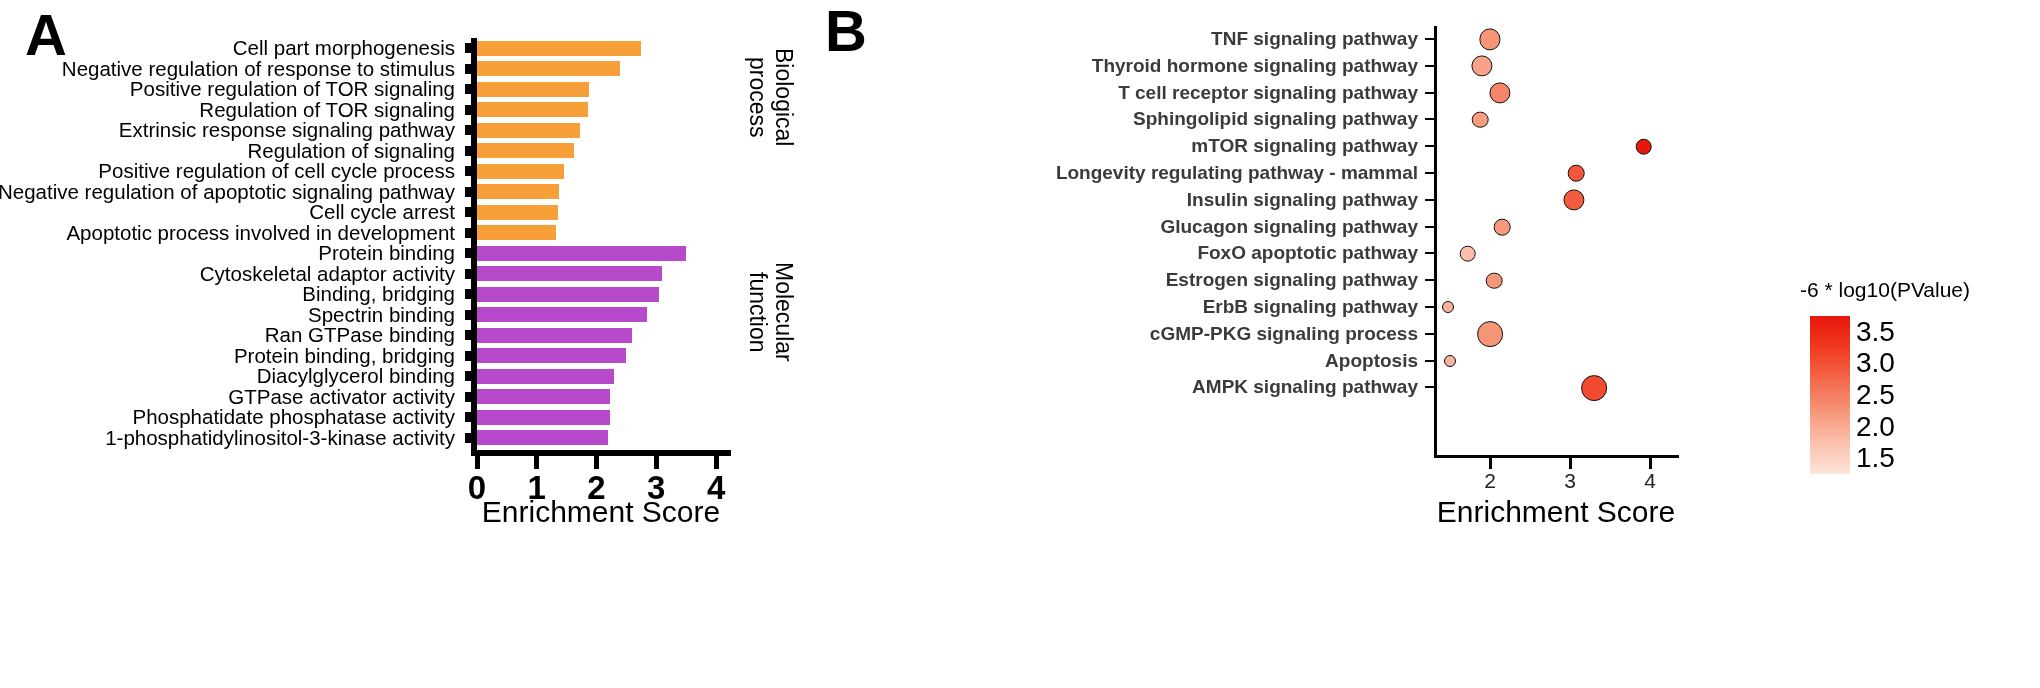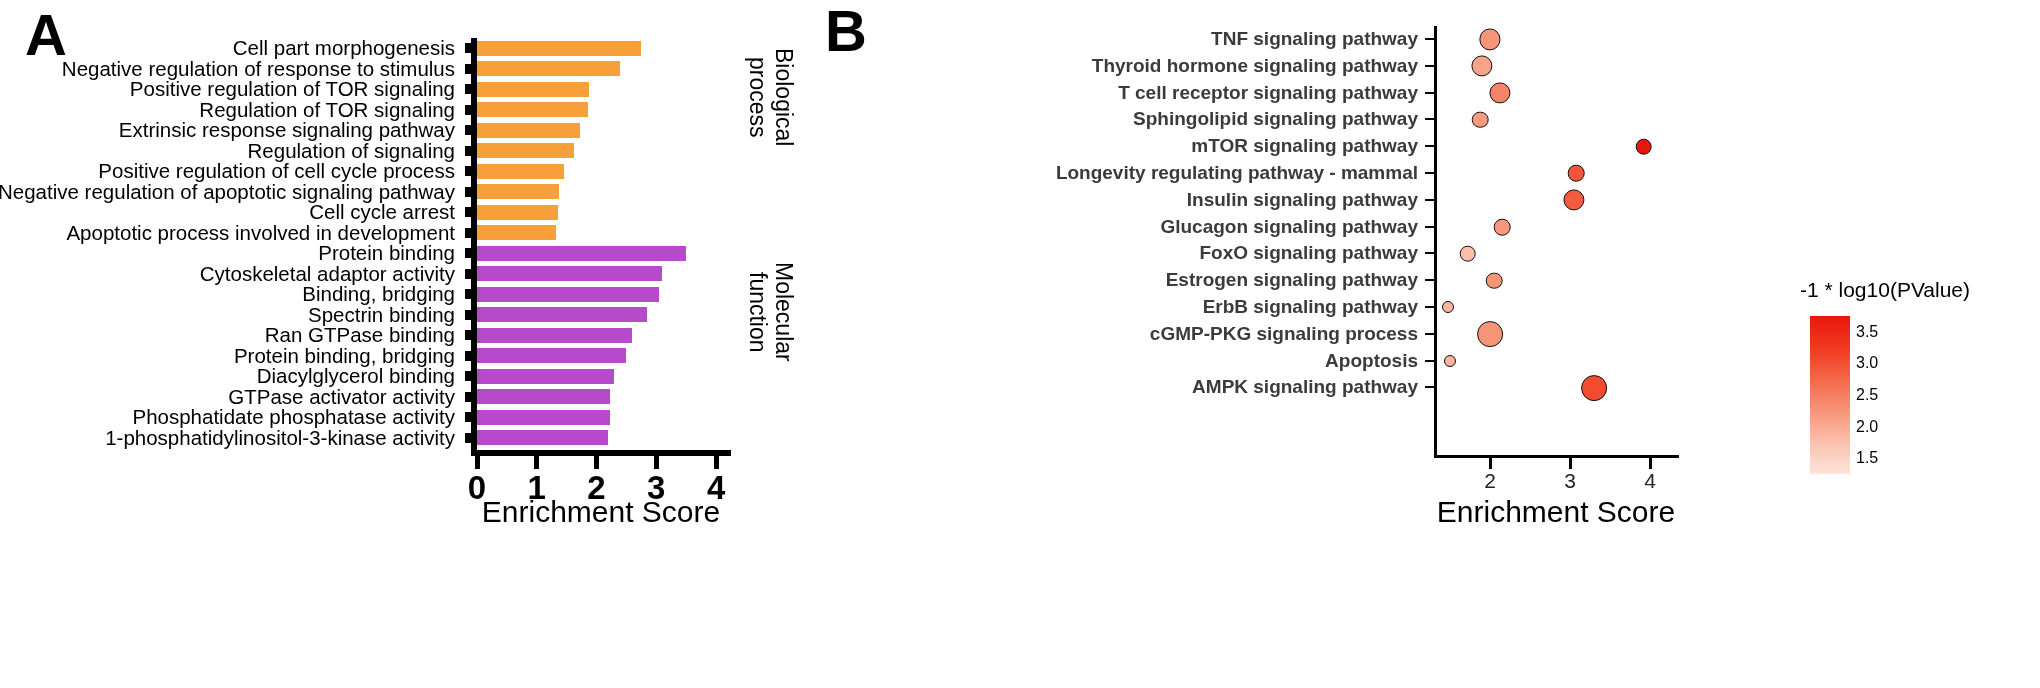--- a/index.html
+++ b/index.html
@@ -42,21 +42,21 @@
   #legend-size-title{font-size:23px;color:#000;text-align:center;white-space:nowrap;}
   .ls-item{position:relative;height:33px;}
   .ls-circle{position:absolute;left:40px;border-radius:50%;border:1.7px solid #111;background:#fff;transform:translate(-50%,-50%);top:16px;}
   .ls-text{position:absolute;left:78px;font-size:21px;color:#000;line-height:33px;top:0;}
 
   #legend-color{position:absolute;left:1000px;top:278px;width:235px;}
   #legend-color-title{font-size:21px;color:#000;white-space:nowrap;}
   #cbar{position:absolute;left:10px;top:38px;width:40px;height:158px;
         background:linear-gradient(to bottom,#E8160C,#F03A20,#F4674A,#F79578,#FBC0AD,#FDE4DA);
         border:0;}
-  .cb-tick{position:absolute;left:56px;font-size:16px;color:#000;transform:translateY(-50%);}
+  .cb-tick{position:absolute;left:56px;font-size:28px;color:#000;transform:translateY(-50%);}
 </style>
 </head>
 <body>
 
 <div id="root">
 
   <div id="panelA">
     <div class="panel-letter" style="left:25px;top:6px;">A</div>
 
     <div id="a-axisline"></div>
@@ -222,21 +222,21 @@
           <div class="b-label">Insulin signaling pathway</div>
           <div class="b-dot" style="width: 19.2px; height: 19.2px; left: 140px; background: rgb(243, 92, 63);"></div>
         </div>
         <div class="b-row">
           <div class="b-tick"></div>
           <div class="b-label">Glucagon signaling pathway</div>
           <div class="b-dot" style="width: 14.6px; height: 14.6px; left: 68px; background: rgb(247, 152, 124);"></div>
         </div>
         <div class="b-row">
           <div class="b-tick"></div>
-          <div class="b-label">FoxO signaling pathway</div>
+          <div class="b-label">FoxO apoptotic pathway</div>
           <div class="b-dot" style="width: 14.6px; height: 14.6px; left: 33.6px; background: rgb(251, 190, 171);"></div>
         </div>
         <div class="b-row">
           <div class="b-tick"></div>
           <div class="b-label">Estrogen signaling pathway</div>
           <div class="b-dot" style="width: 14.6px; height: 14.6px; left: 60px; background: rgb(247, 149, 120);"></div>
         </div>
         <div class="b-row">
           <div class="b-tick"></div>
           <div class="b-label">ErbB signaling pathway</div>
@@ -264,21 +264,21 @@
         <div class="b-xlabel" style="left: 56px;">2</div>
         <div class="b-xtick" style="left: 134.5px;"></div>
         <div class="b-xlabel" style="left: 136px;">3</div>
         <div class="b-xtick" style="left: 214.5px;"></div>
         <div class="b-xlabel" style="left: 216px;">4</div>
       </div>
     <div id="b-axistitle">Enrichment Score</div>
 
 
     <div id="legend-color">
-      <div id="legend-color-title">-1 * log10(PValue)</div>
+      <div id="legend-color-title">-6 * log10(PValue)</div>
       <div id="cbar"></div>
       <div id="cbar-ticks">
           <div class="cb-tick" style="top: 53.8px;">3.5</div>
           <div class="cb-tick" style="top: 85.4px;">3.0</div>
           <div class="cb-tick" style="top: 117px;">2.5</div>
           <div class="cb-tick" style="top: 148.6px;">2.0</div>
           <div class="cb-tick" style="top: 180.2px;">1.5</div>
         </div>
     </div>
   </div>

